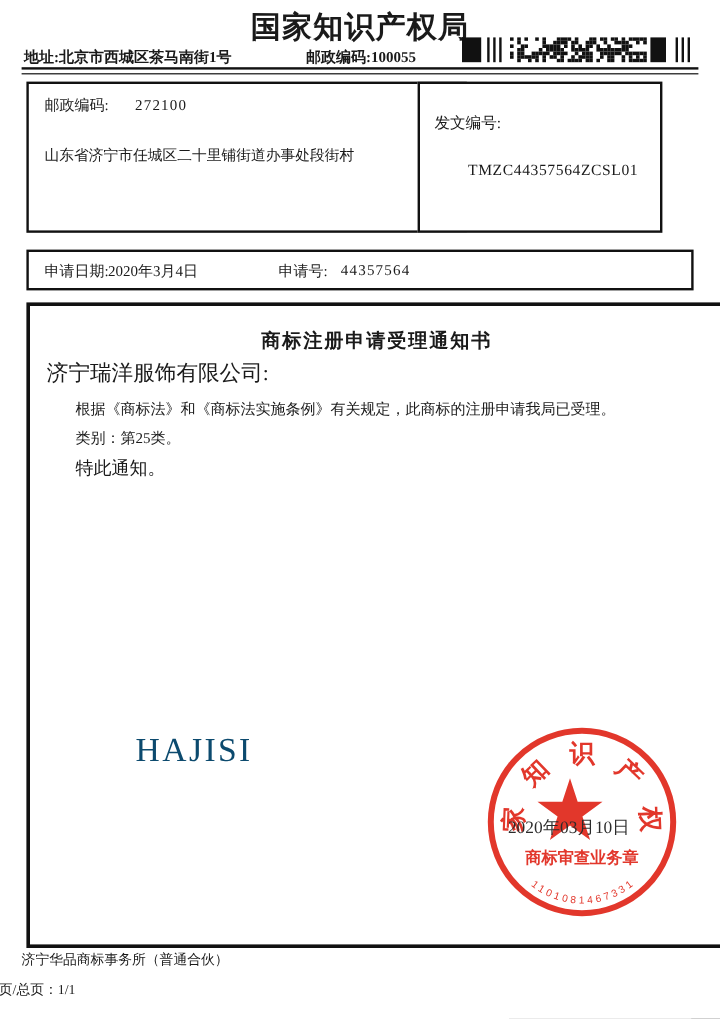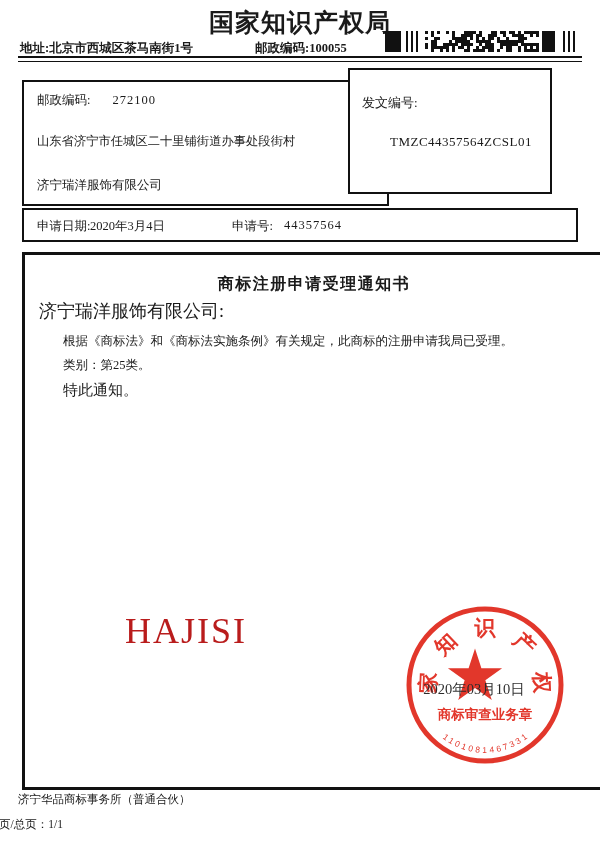--- a/index.html
+++ b/index.html
@@ -13,43 +13,43 @@
   .agency-title {
     top:6px; left:0; width:100%; text-align:center;
     font-size:25px; font-weight:bold; letter-spacing:1px;
   }
   .hdr-addr  { top:40px; left:20px;  font-size:12.5px; font-weight:bold; }
   .hdr-post  { top:40px; left:255px; font-size:12.5px; font-weight:bold; }
   .barcode-wrap { top:31px; left:385px; width:196px; height:21px; }
   .divider { top:56px; left:18px; width:564px; height:6px;
              border-top:2px solid #111; border-bottom:1px solid #111; }
   .box { border:2px solid #111; background:#fff; }
-  .recipient-box { top:80px; left:22px; width:367px; height:126px; }
+  .recipient-box { top:68px; left:22px; width:367px; height:126px; }
   .docnum-box    { top:68px; left:348px; width:204px; height:126px; }
   .recipient-box .row1 { position:absolute; top:10px;  left:13px; font-size:12.5px; }
   .recipient-box .row1 b { font-weight:normal; margin-left:22px; letter-spacing:1px; }
   .recipient-box .row2 { position:absolute; top:51px;  left:13px; font-size:12.3px; }
   .recipient-box .row3 { position:absolute; top:95px;  left:13px; font-size:12.5px; }
   .docnum-box .lbl { position:absolute; top:24px; left:12px; font-size:13px; }
   .docnum-box .val { position:absolute; top:64px; left:40px; font-size:13px; letter-spacing:.5px; }
   .app-bar { top:208px; left:22px; width:556px; height:34px; border:2px solid #111; }
   .app-bar span { position:absolute; top:8px; font-size:12.5px; }
   .app-date-lbl { left:13px; }
   .app-date-val { left:66px; }
   .app-num-lbl  { left:208px; }
   .app-num-val  { left:260px; letter-spacing:1px; }
   .main-box { top:252px; left:22px; width:584px; height:538px; border:3px solid #111; }
   .notice-title { position:absolute; top:19px; left:0; width:100%; text-align:center;
                   font-size:16px; font-weight:bold; letter-spacing:1.5px; }
   .salutation { position:absolute; top:44px; left:14px; font-size:18px; }
   .body-line  { position:absolute; top:78px; left:38px; font-size:12.5px; }
   .cat-line   { position:absolute; top:102px; left:38px; font-size:12.5px; }
   .close-line { position:absolute; top:126px; left:38px; font-size:15px; }
-  .trademark  { position:absolute; top:355px; left:100px; font-size:36px;
-                letter-spacing:2px; color:#b91c1c; }
+  .trademark  { position:absolute; top:355px; left:88px; font-size:28px;
+                letter-spacing:2px; color:#0c4a6e; }
   .seal-wrap { position:absolute; top:340px; left:370px; width:180px; height:180px; }
   .footer-agent { top:792px; left:18px; font-size:11.5px; }
   .footer-note  { top:817px; left:18px; width:564px; font-size:11.5px; }
   .footer-note .page { position:absolute; right:6px; top:0; }
 </style>
 </head>
 <body>
 
 <div class="page">
 
@@ -222,21 +222,20 @@
       </svg>
   </div>
 
   <div class="abs divider"></div>
 
   <div class="abs box recipient-box">
     <div class="row1">
       <span>邮政编码:</span><b>272100</b>
     </div>
     <div class="row2">山东省济宁市任城区二十里铺街道办事处段街村</div>
-    <div class="row3">济宁瑞洋服饰有限公司</div>
   </div>
 
   <div class="abs box docnum-box">
     <div class="lbl">发文编号:</div>
     <div class="val">TMZC44357564ZCSL01</div>
   </div>
 
   <div class="abs app-bar">
     <span class="app-date-lbl">申请日期:</span>
     <span class="app-date-val">2020年3月4日</span>

